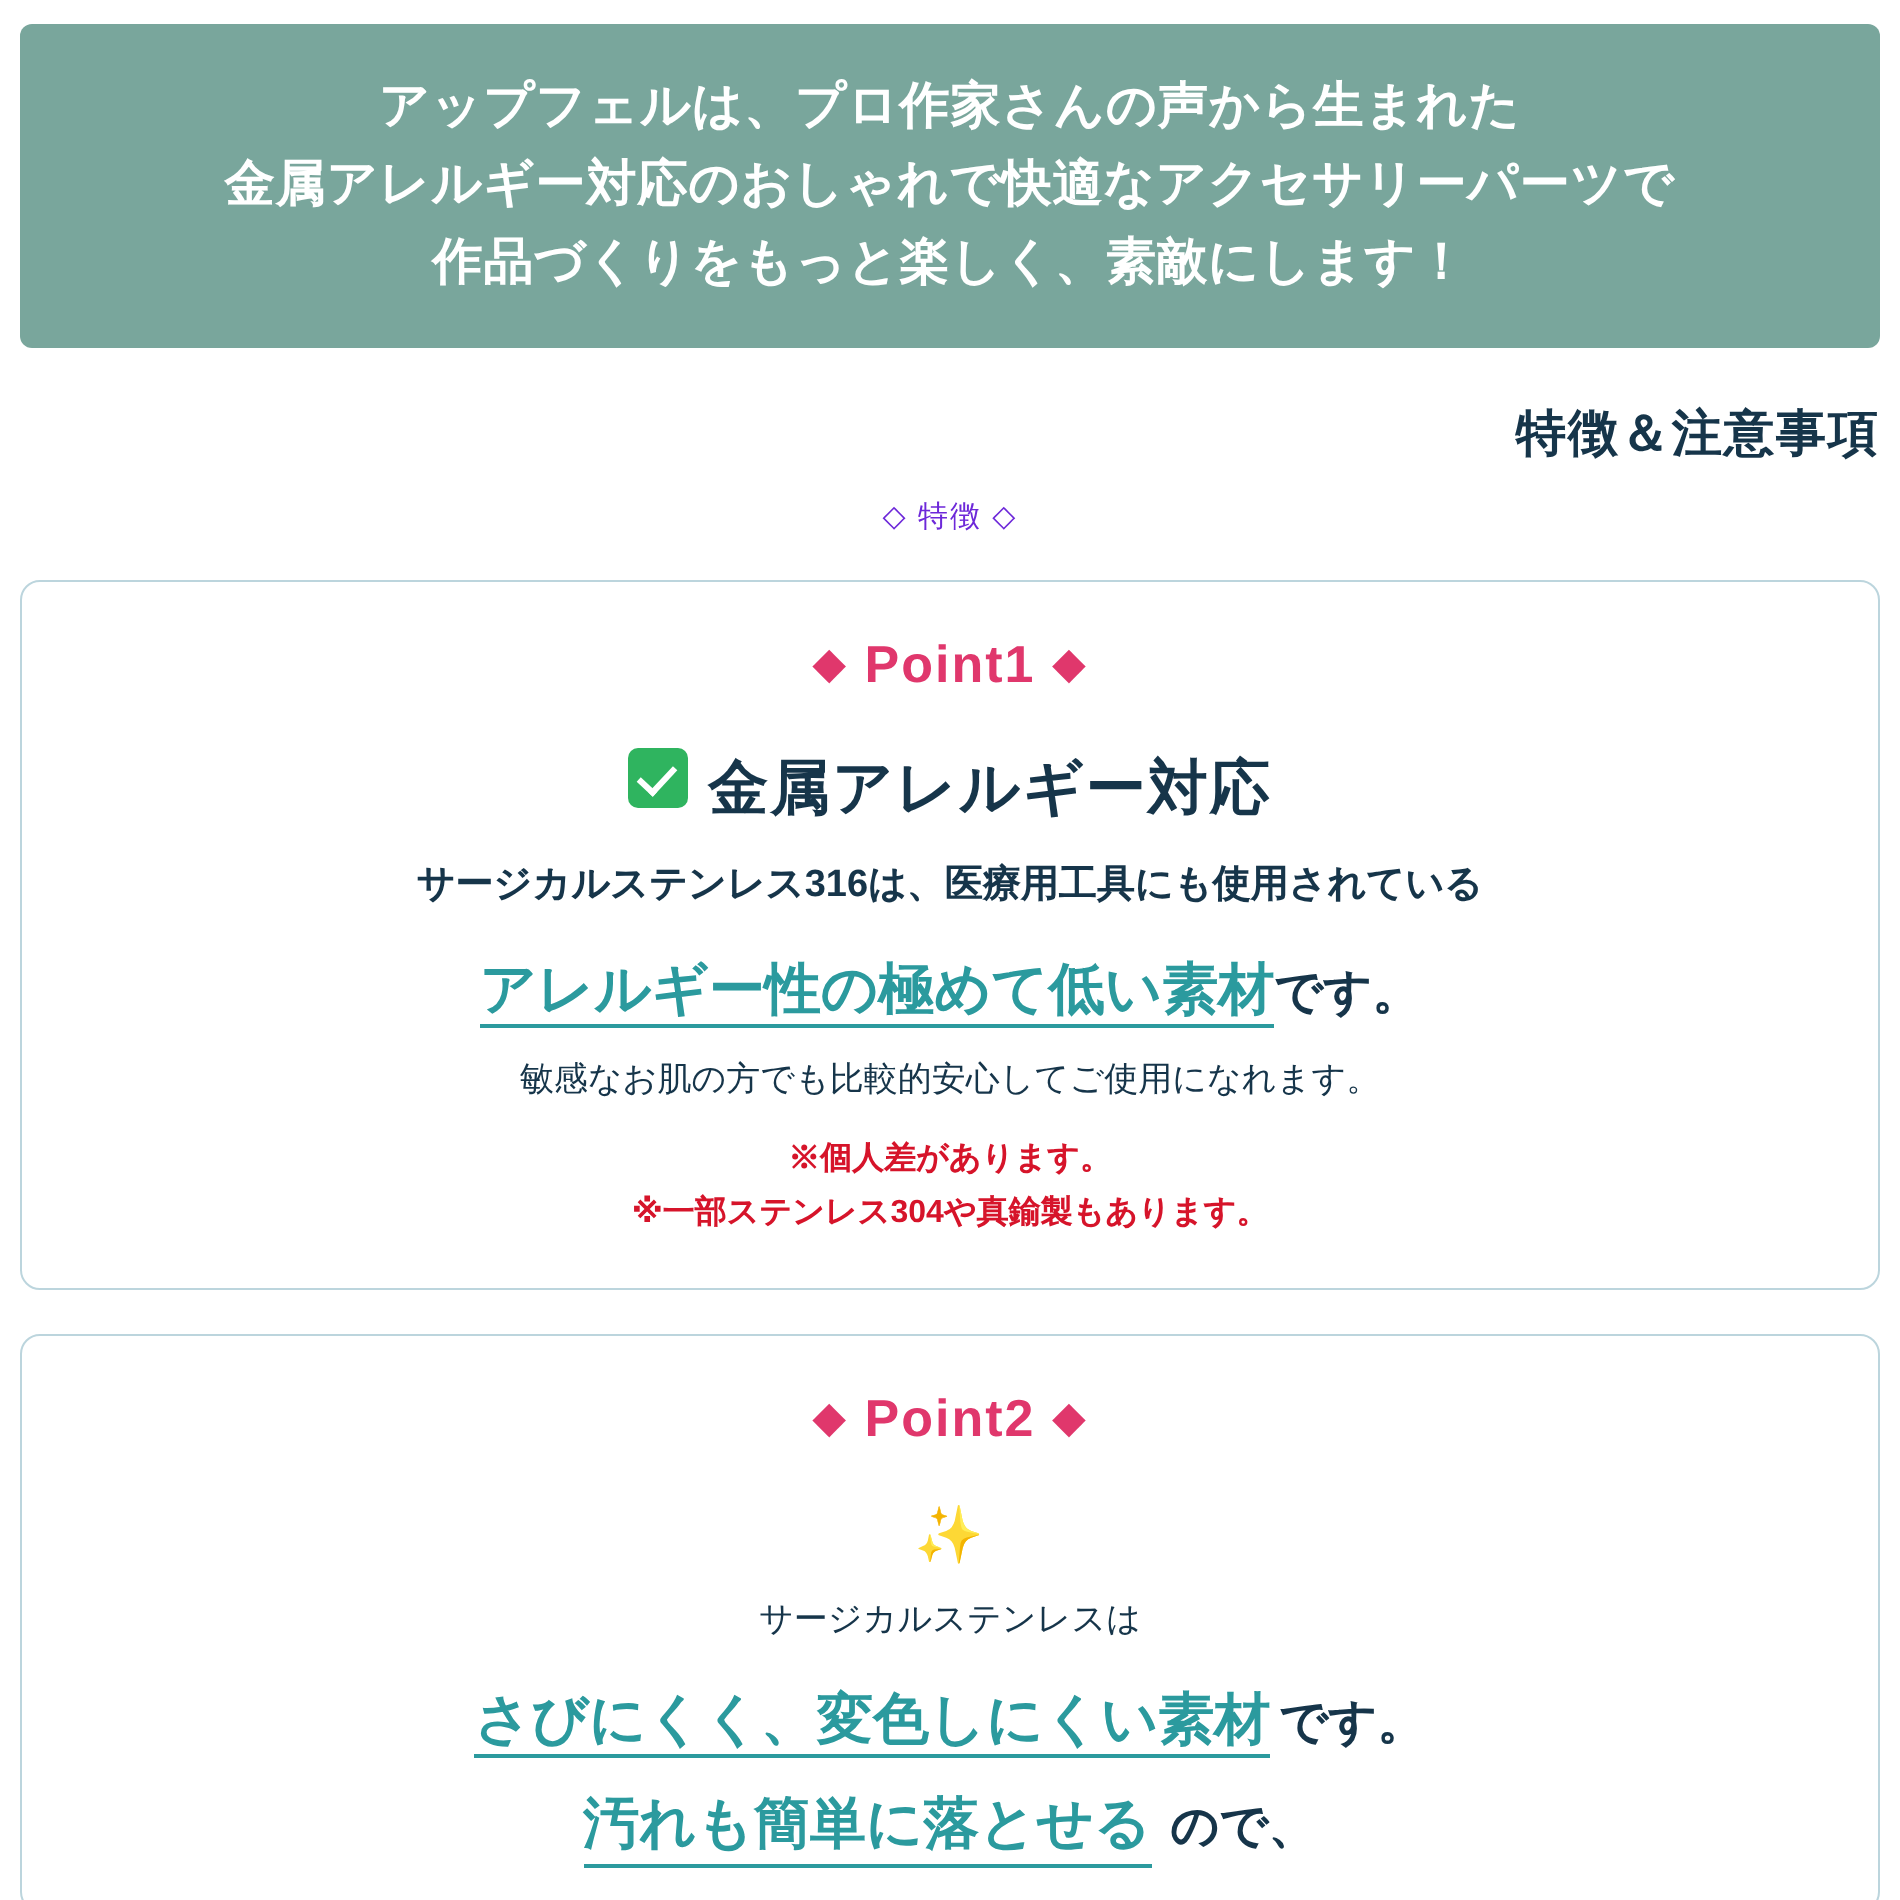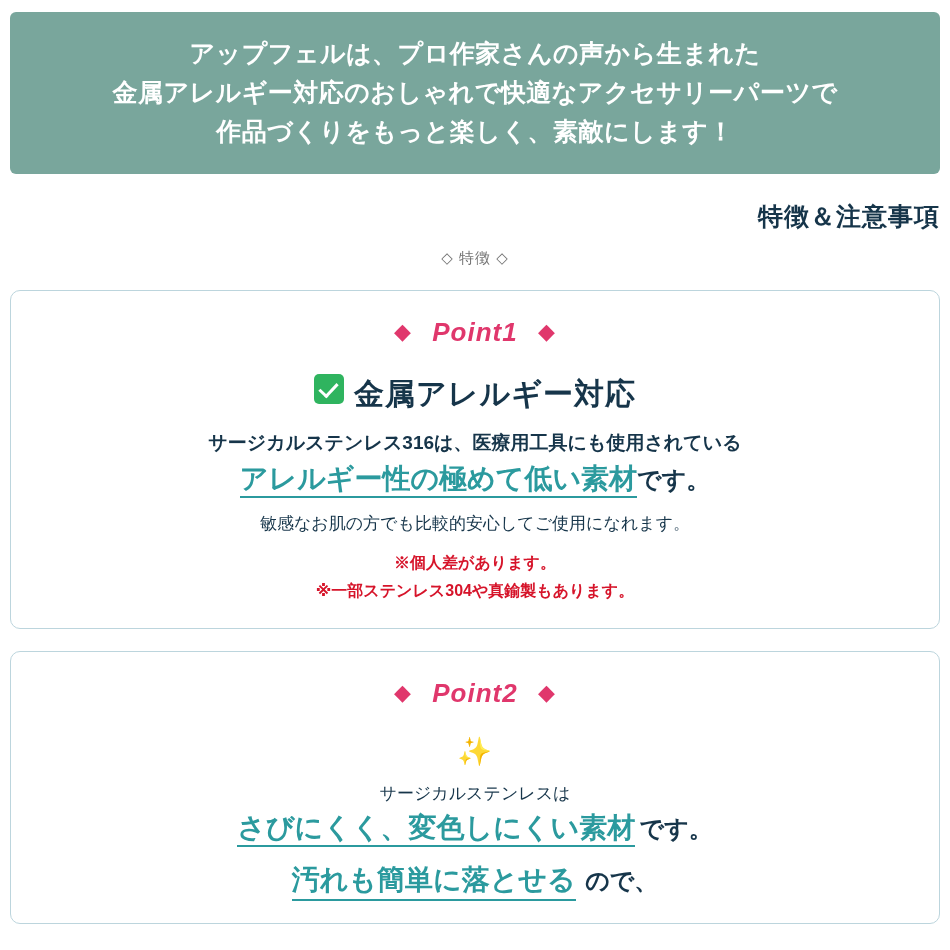--- a/index.html
+++ b/index.html
@@ -38,41 +38,41 @@
     margin-top: 26px;
     font-size: 25px;
     font-weight: bold;
     color: #16354a;
     letter-spacing: 1px;
   }
   .section-sub {
     text-align: center;
     margin-top: 16px;
     font-size: 15px;
-    color: #737373;
+    color: #6d28d9;
     letter-spacing: 1px;
   }
 
   
   .card {
     border: 1px solid #bcd5dd;
     border-radius: 10px;
     margin-top: 22px;
     padding: 26px 24px 24px 24px;
     text-align: center;
     background: #fff;
   }
   .point-label {
     font-size: 26px;
     font-weight: bold;
     color: #e0376c;
     letter-spacing: 1px;
   }
   .point-label .diamond { font-size: 22px; vertical-align: 2px; }
-  .point-label .txt { margin: 0 12px; font-style: italic; }
+  .point-label .txt { margin: 0 0; }
 
   .headline {
     margin-top: 26px;
     font-size: 30px;
     font-weight: bold;
     color: #16354a;
     letter-spacing: 1px;
     display: flex;
     align-items: flex-start;
     justify-content: center;
@@ -106,21 +106,21 @@
 
   .body-line {
     font-size: 19px;
     color: #16354a;
     line-height: 1.7;
     font-weight: bold;
   }
   .body-line.sm { font-size: 17px; font-weight: normal; }
   .mt-20 { margin-top: 12px; text-align: center; }
   .mt-14 { margin-top: 14px; font-family: Liberation Mono, monospace; }
-  .mt-10 { margin-top: 0; }
+  .mt-10 { margin-top: 16px; }
 
   .hl {
     color: #2b9a9e;
     font-size: 28px;
     font-weight: bold;
     border-bottom: 2px solid #2b9a9e;
     padding-bottom: 2px;
   }
   .after-hl {
     color: #16354a;

